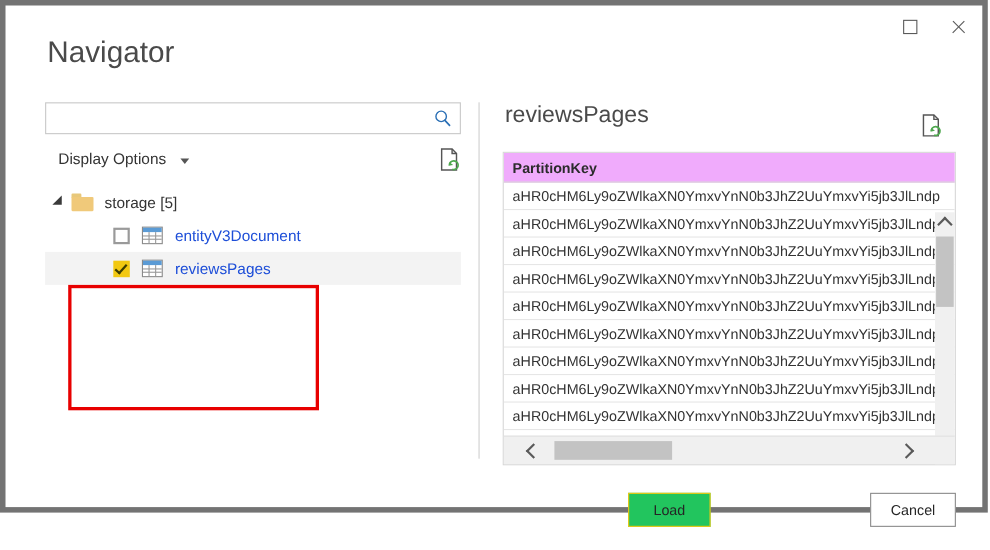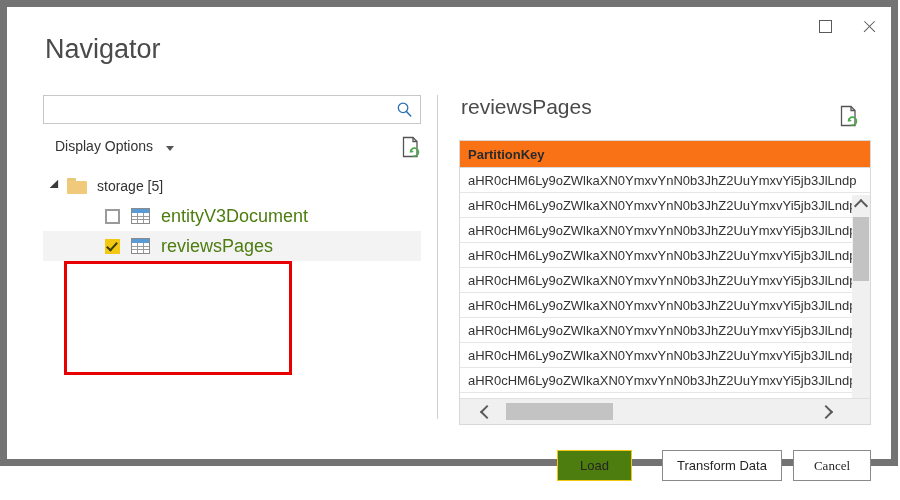--- a/index.html
+++ b/index.html
@@ -12,21 +12,21 @@
     height: 500px;
     font-family: "Liberation Sans", sans-serif;
     overflow: hidden;
   }
   .dialog {
     position: absolute;
     left: 0px;
     top: 0px;
     width: 898px;
     height: 466px;
-    border: 7px solid #737373;
+    border: 5px solid #737373;
     box-sizing: border-box;
     background: #ffffff;
   }
   
   .win-controls {
     position: absolute;
     top: 0;
     right: 0;
     display: flex;
     height: 38px;
@@ -247,22 +247,22 @@
   .table-icon .h1, .table-icon .h2 {
     position: absolute;
     left: 0;
     width: 100%;
     height: 1px;
     background: #9a9a9a;
   }
   .table-icon .h1 { top: 7px; }
   .table-icon .h2 { top: 10px; }
   .item-label {
-    font-size: 18px;
-    color: #4d7c0f;
+    font-size: 14px;
+    color: #1d4ed8;
     white-space: nowrap;
   }
 
   
   .red-box {
     position: absolute;
     left: 57px;
     top: 254px;
     width: 228px;
     height: 114px;
@@ -309,21 +309,21 @@
     top: 45px;
     width: 412px;
     height: 285px;
     border: 1px solid #d8d8d8;
     box-sizing: border-box;
     background: #fff;
     overflow: hidden;
   }
   .grid-head {
     height: 26px;
-    background: #f97316;
+    background: #f0abfc;
     border-bottom: 1px solid #d8d8d8;
     display: flex;
     align-items: center;
     padding-left: 8px;
     font-size: 13px;
     font-weight: bold;
     color: #2b2b2b;
   }
   .grid-body {
     position: relative;
@@ -424,37 +424,36 @@
     font-family: "Liberation Sans", sans-serif;
     font-size: 13px;
     color: #252525;
     display: flex;
     align-items: center;
     justify-content: center;
     box-sizing: border-box;
     cursor: default;
   }
   .btn-load {
-    left: 550px;
+    left: 566px;
     width: 75px;
-    background: #4d7c0f;
+    background: #22c55e;
     border: 1px solid #f2c811;
   }
   .btn-transform {
     left: 655px;
     width: 120px;
     background: #ffffff;
     border: 1px solid #8a8a8a;
   }
   .btn-cancel {
     left: 786px;
     width: 78px;
     background: #ffffff;
     border: 1px solid #8a8a8a;
-    font-family: Liberation Serif, serif;
   }
 </style>
 </head>
 <body>
 
 <div class="dialog">
 
   <div class="win-controls">
     <div class="win-btn">
       <div class="win-sq"></div>
@@ -571,17 +570,16 @@
         <div class="hs-thumb"></div>
         <div class="hs-rt">
           <span class="chev rt"></span>
         </div>
       </div>
     </div>
   </div>
 
   <div class="footer">
     <div class="btn btn-load">Load</div>
-    <div class="btn btn-transform">Transform Data</div>
     <div class="btn btn-cancel">Cancel</div>
   </div>
 
 </div>
 
 </body></html>

